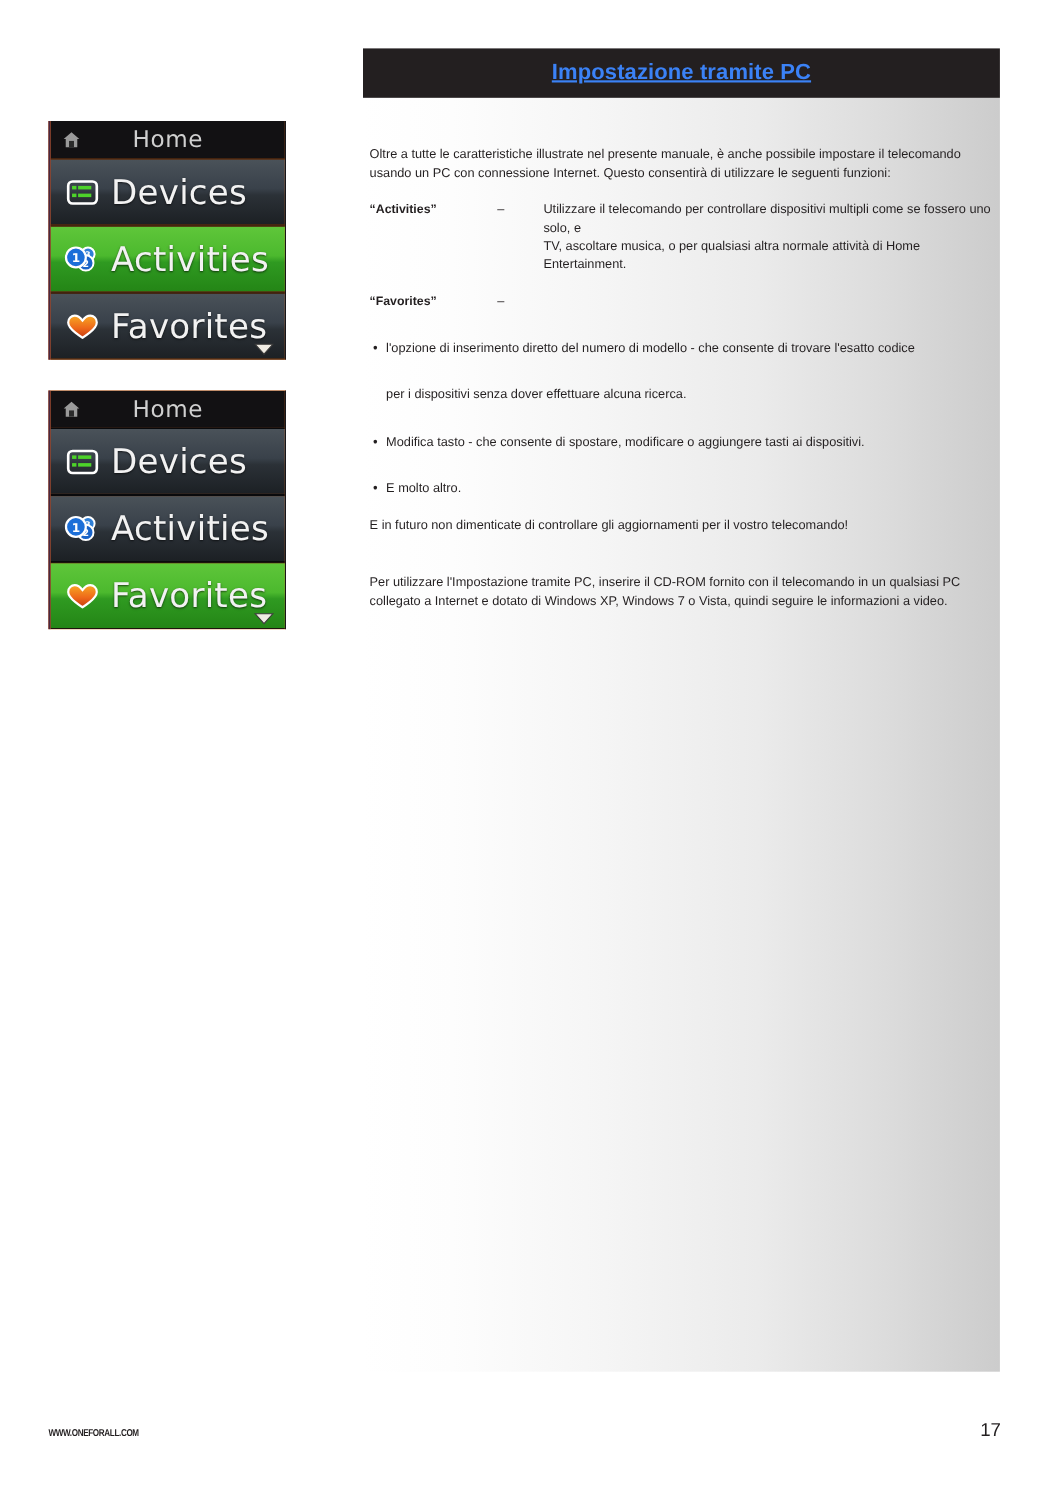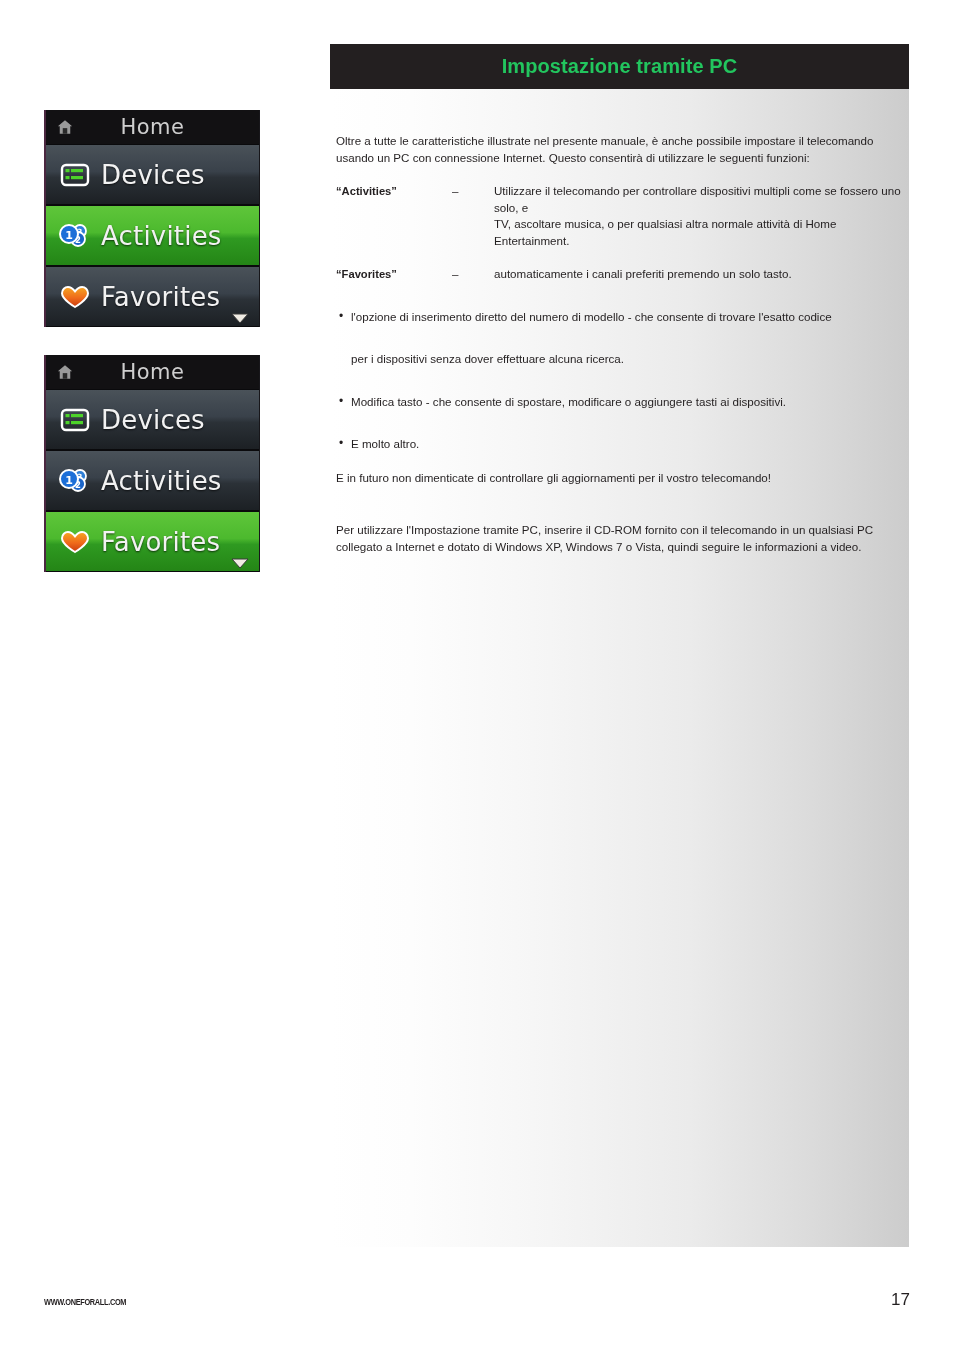--- a/index.html
+++ b/index.html
@@ -66,21 +66,21 @@
     border-top: 1px solid #0a0a0c;
     border-bottom: 1px solid #0a0a0c;
   }
   .lcd-row.dark {
     background: linear-gradient(to bottom, #4a5259 0%, #39414a 45%, #2b3137 55%, #1c2024 100%);
   }
   .lcd-row.green {
     background: linear-gradient(to bottom, #5fc63a 0%, #4cb92e 45%, #2f9a21 55%, #248516 100%);
   }
   .lcd-row .row-label {
-    font-size: 26px;
+    font-size: 31px;
     color: #f2f2f2;
     font-family: "DejaVu Sans", sans-serif;
     text-shadow: 0 1px 2px rgba(0,0,0,0.65);
     margin-left: 9px;
     letter-spacing: 0.2px;
     text-align: center;
   }
   .lcd-row .row-icon {
     width: 34px;
     height: 30px;
@@ -110,25 +110,26 @@
     left: 330px;
     top: 44px;
     width: 579px;
     height: 45px;
     background: #231f20;
     display: flex;
     align-items: center;
     justify-content: center;
   }
   .page-header .hdr-title {
-    color: #22c55e;
+    color: #3b82f6;
     font-size: 20px;
     font-weight: bold;
     font-family: "Liberation Sans", sans-serif;
     letter-spacing: 0.1px;
+    text-decoration: underline;
   }
 
   .body-text {
     position: absolute;
     left: 336px;
     top: 133px;
     width: 566px;
     color: #231f20;
     font-size: 11.6px;
     line-height: 16.5px;
@@ -344,21 +345,20 @@
     <span class="def-body">
       <span class="cont">Utilizzare il telecomando per controllare dispositivi multipli come se fossero uno solo, e</span>
       <span class="cont">TV, ascoltare musica, o per qualsiasi altra normale attività di Home Entertainment.</span>
     </span>
   </div>
 
   <div class="def-row">
     <span class="def-term">“Favorites”</span>
     <span class="def-dash">–</span>
     <span class="def-body">
-      <span class="cont">automaticamente i canali preferiti premendo un solo tasto.</span>
     </span>
   </div>
 
 
   <ul class="bullets">
     <li>
       <span class="cont">l'opzione di inserimento diretto del numero di modello - che consente di trovare l'esatto codice</span>
       <span class="cont">per i dispositivi senza dover effettuare alcuna ricerca.</span>
     </li>
     <li>

